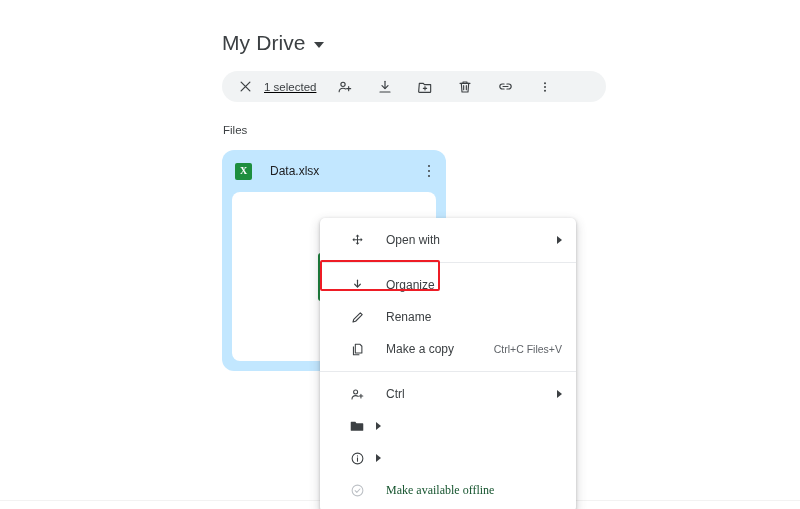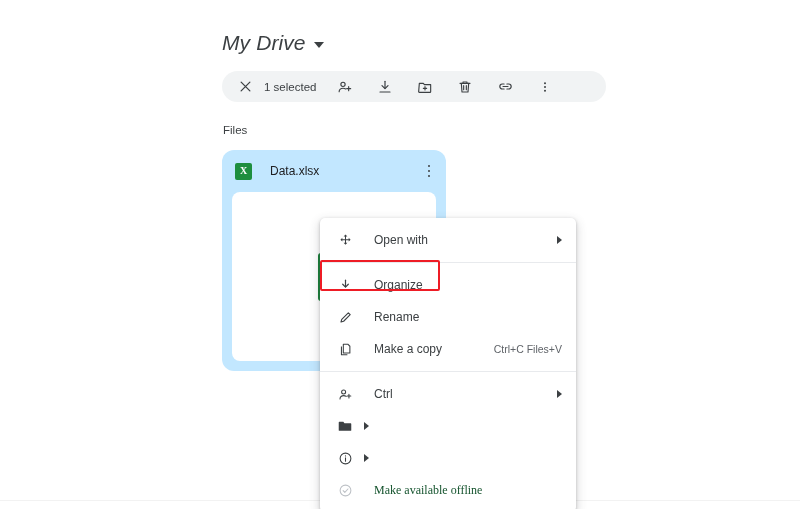--- a/index.html
+++ b/index.html
@@ -8,21 +8,21 @@
     background: #ffffff;
     font-family: "Liberation Sans", sans-serif;
     overflow: hidden;
   }
   body { position: relative; }
 
   
   .drive-header {
     position: absolute;
     left: 222px; top: 30px;
-    display: flex; align-items: center; gap: 8px; font-style: italic;
+    display: flex; align-items: center; gap: 8px;
   }
   .drive-title {
     font-size: 21px;
     color: #3c4043;
     letter-spacing: .1px;
     line-height: 26px;
   }
   .caret-down {
     width: 0; height: 0;
     border-left: 5px solid transparent;
@@ -31,21 +31,21 @@
     margin-top: 3px;
   }
 
   
   .sel-toolbar {
     position: absolute;
     left: 222px; top: 71px;
     width: 384px; height: 31px;
     background: #f1f3f4;
     border-radius: 16px;
-    display: flex; align-items: center;
+    display: flex; align-items: center; text-decoration: underline;
   }
   .tb-btn {
     width: 30px; height: 30px;
     display: flex; align-items: center; justify-content: center;
     border-radius: 50%;
     color: #3c4043;
   }
   .tb-close { margin-left: 8px; }
   .sel-count {
     font-size: 11.5px;
@@ -138,20 +138,21 @@
     border-radius: 5px;
     box-shadow: 0 1px 3px rgba(60,64,67,.30), 0 4px 10px 2px rgba(60,64,67,.16);
     padding: 6px 0 6px 0;
     z-index: 20;
   }
   .ctx-item {
     height: 32px;
     display: flex; align-items: center;
     padding: 0 14px 0 16px;
     position: relative;
+    margin-left: 12px;
   }
   .ctx-ico {
     width: 18px; height: 18px;
     flex: 0 0 auto;
     display: flex; align-items: center; justify-content: center;
     color: #3c4043;
   }
   .ctx-ico svg { display: block; }
   .ctx-label {
     font-size: 12px;

